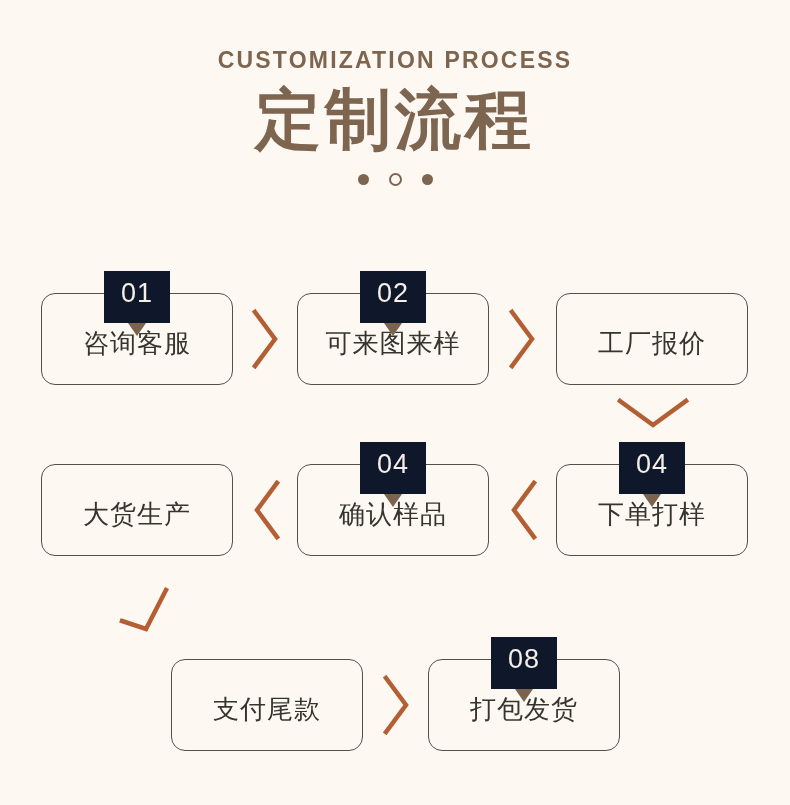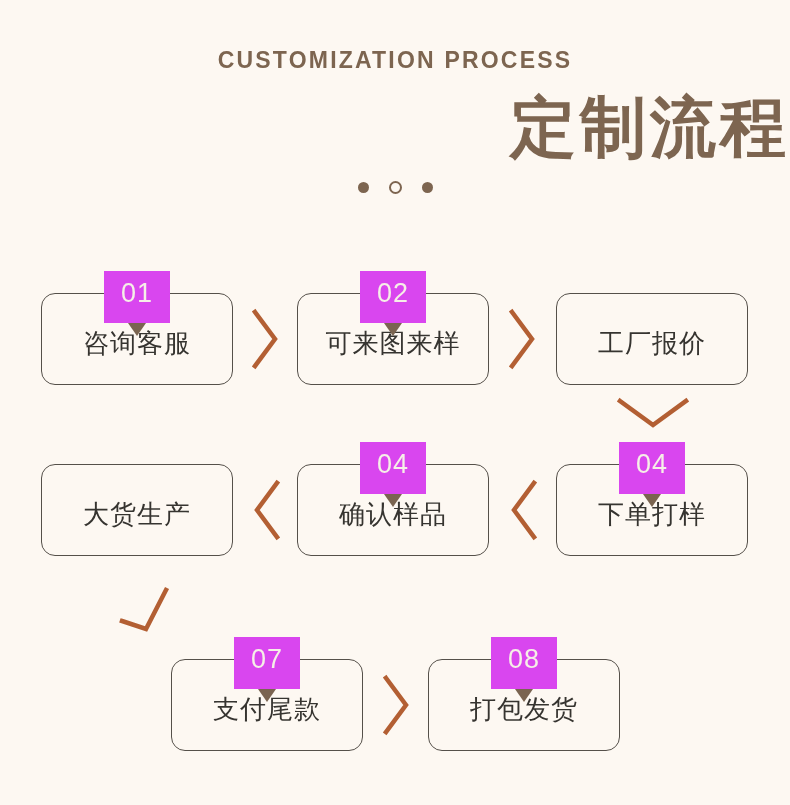--- a/index.html
+++ b/index.html
@@ -31,27 +31,26 @@
   }
   .eyebrow {
     margin-top: 48px;
     font-size: 23px;
     letter-spacing: 2.2px;
     font-weight: 600;
     color: #7d6550;
     line-height: 1.1;
   }
   .main-title {
-    margin-top: 18px;
+    margin-top: 10px;
     font-size: 66px;
     font-weight: 700;
     letter-spacing: 4px;
     color: #7d6550;
     line-height: 1.12;
-    text-align: right;
   }
   .dots {
     margin-top: 16px;
     display: flex;
     justify-content: center;
     align-items: center;
     gap: 20px;
   }
   .dot {
     width: 11px;
@@ -94,21 +93,21 @@
     white-space: nowrap;
     margin-top: 8px;
   }
   .badge {
     position: absolute;
     left: 50%;
     transform: translateX(-50%);
     top: -22px;
     width: 66px;
     height: 52px;
-    background: #d946ef;
+    background: #0f172a;
     display: flex;
     align-items: flex-start;
     justify-content: center;
     z-index: 3;
   }
   .badge-num {
     color: #f6efe7;
     font-size: 27px;
     line-height: 1;
     padding-top: 9px;
@@ -197,23 +196,20 @@
     </div>
     <div class="badge">
       <span class="badge-num">04</span>
     </div>
   </div>
 
   <div class="step" style="left:171px; top:659px;">
     <div class="card">
       <span class="card-label">支付尾款</span>
     </div>
-    <div class="badge">
-      <span class="badge-num">07</span>
-    </div>
   </div>
 
   <div class="step" style="left:428px; top:659px;">
     <div class="card">
       <span class="card-label">打包发货</span>
     </div>
     <div class="badge">
       <span class="badge-num">08</span>
     </div>
   </div>

